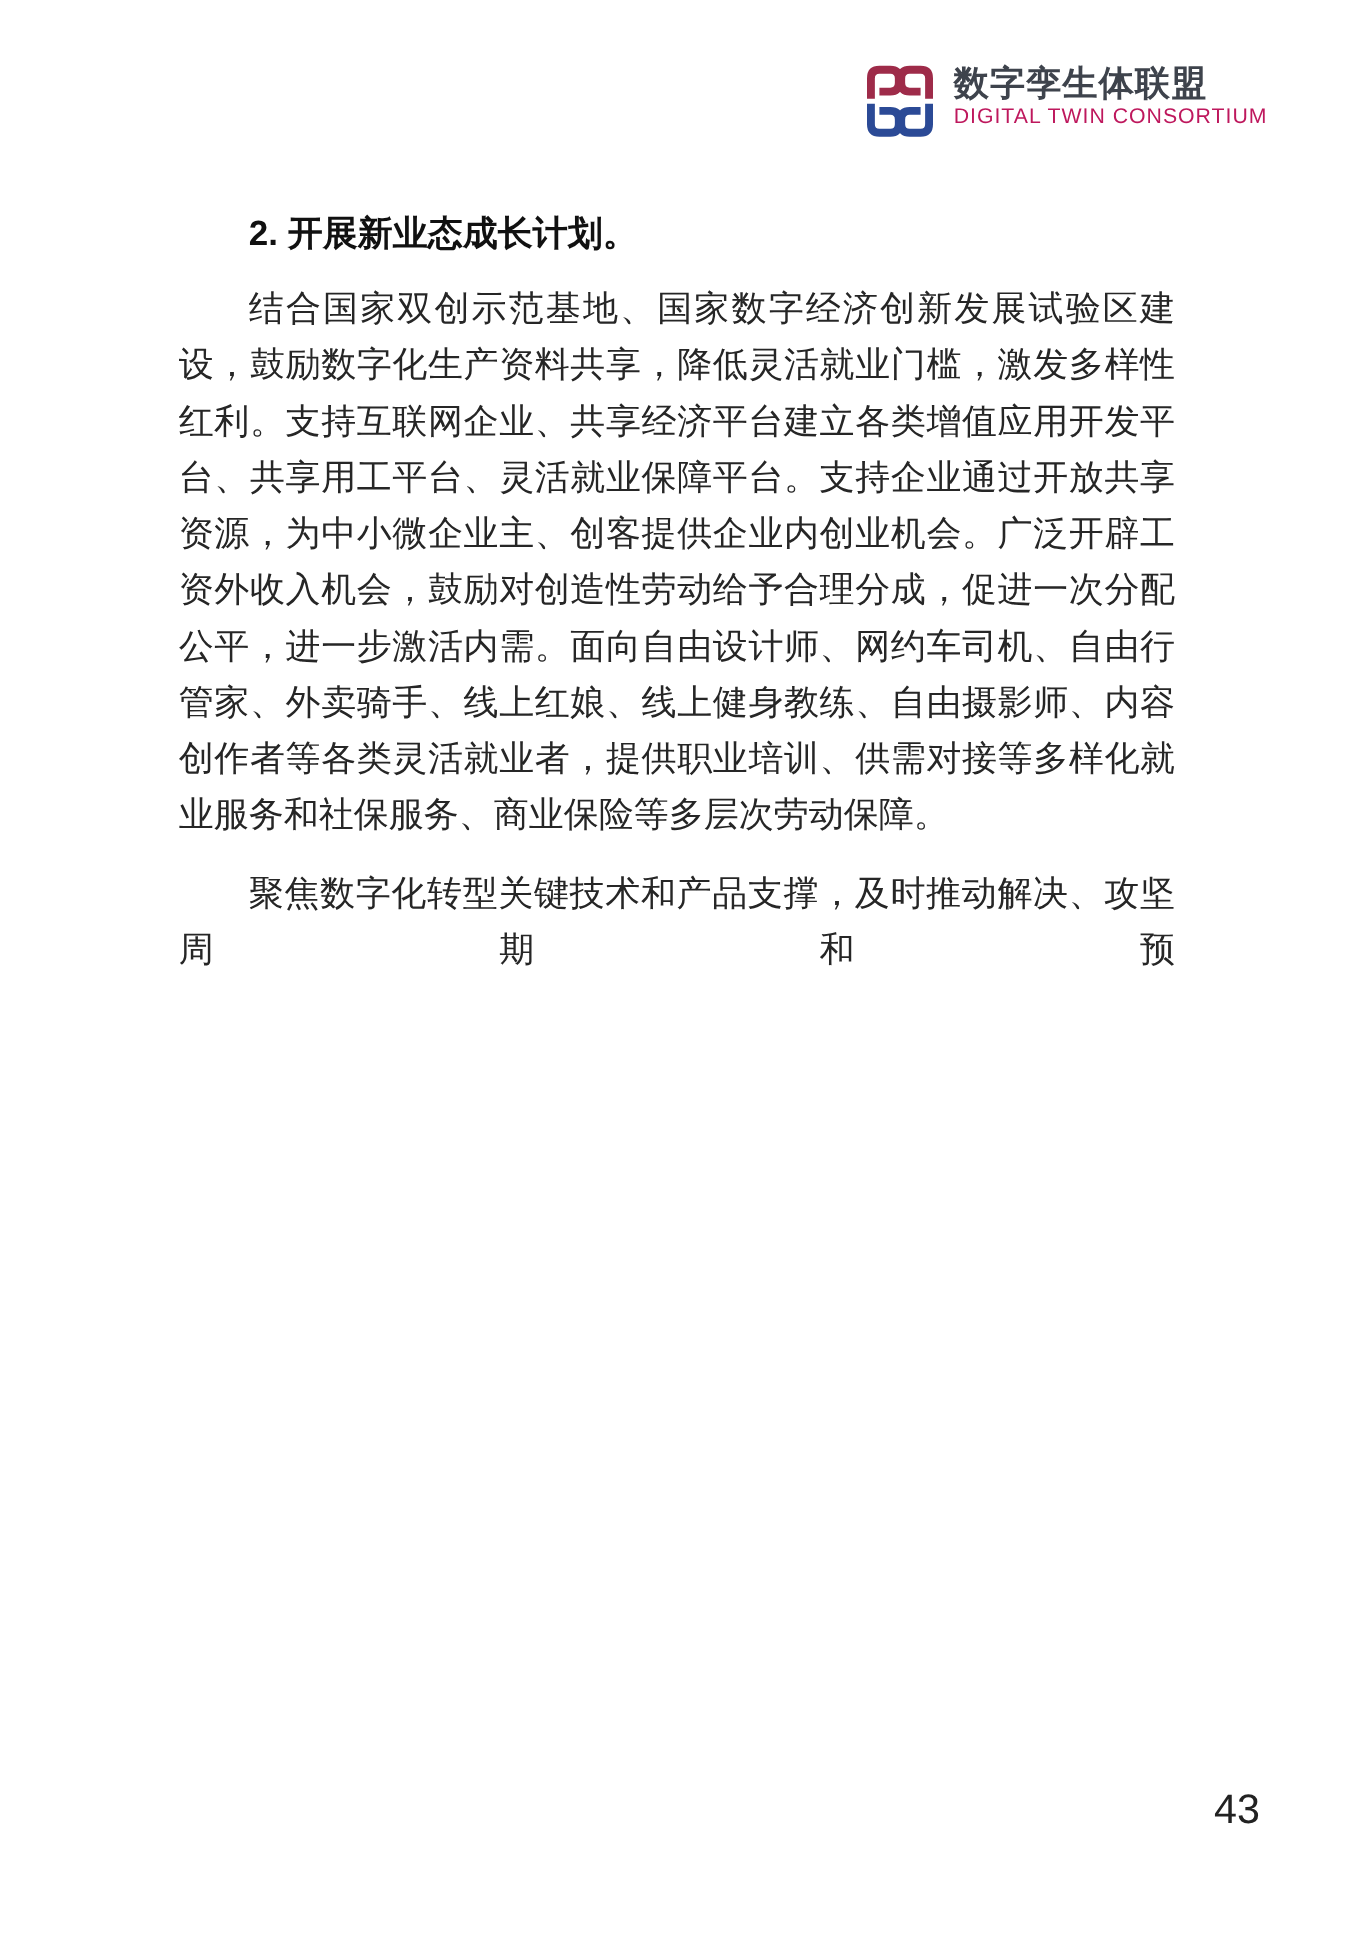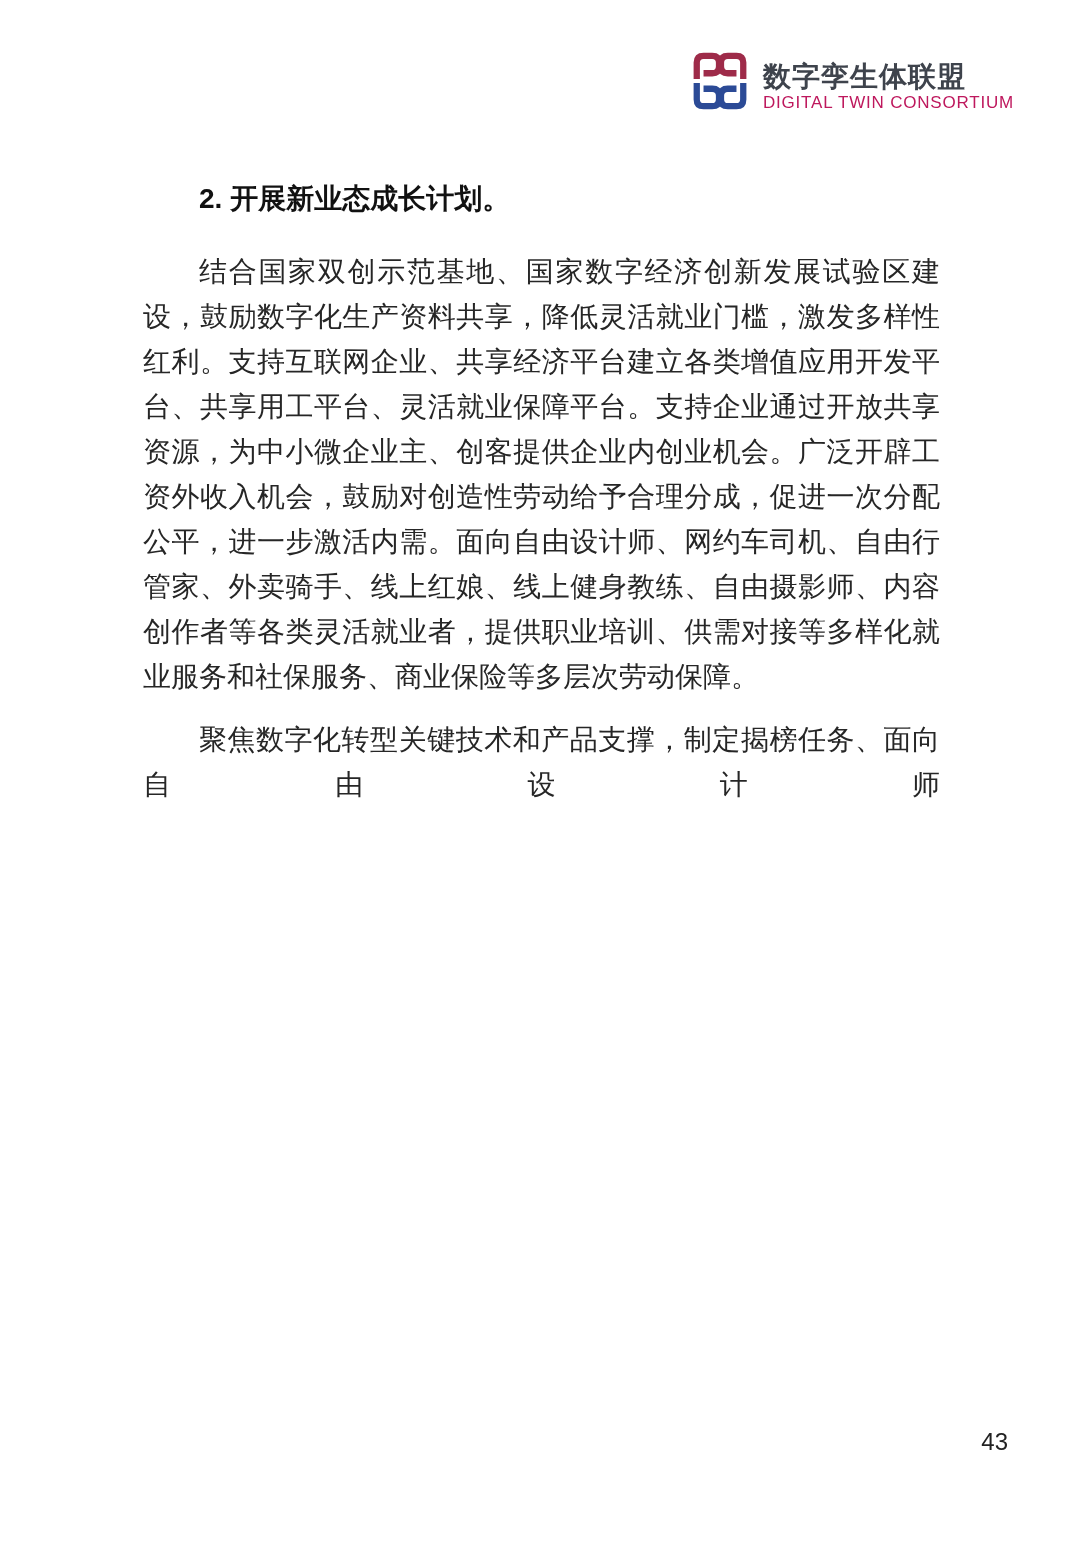--- a/index.html
+++ b/index.html
@@ -17,21 +17,21 @@
     font-family: "Liberation Serif", "DejaVu Serif", serif;
     color: #262626;
   }
 
   
   .logo {
     position: absolute;
     top: 50px;
     right: 66px;
     display: flex;
-    align-items: flex-end;
+    align-items: flex-start;
     gap: 12px;
   }
   .logo-mark {
     width: 62px;
     height: 62px;
     flex: 0 0 auto;
   }
   .logo-text {
     display: flex;
     flex-direction: column;
@@ -69,36 +69,36 @@
     line-height: 45px;
     text-align: justify;
     text-align-last: left;
     text-indent: 2em;
     color: #262626;
   }
   .para.fill {
     text-align-last: justify;
   }
   .heading {
-    margin: 28px 0;
+    margin: 16px 0;
     padding-left: 2em;
     font-family: "Liberation Sans", "DejaVu Sans", sans-serif;
     font-size: 28px;
     font-weight: 700;
     line-height: 45px;
     color: #111111;
   }
 
   
   .page-number {
     position: absolute;
     top: 1428px;
     right: 72px;
     font-family: "Liberation Sans", "DejaVu Sans", sans-serif;
-    font-size: 24px;
+    font-size: 33px;
     font-weight: 500;
     color: #222222;
   }
 </style>
 </head>
 <body>
 
 <div class="page">
 
   <div class="logo">
@@ -118,18 +118,18 @@
     </svg>
     <div class="logo-text">
       <span class="logo-cn">数字孪生体联盟</span>
       <span class="logo-en">DIGITAL TWIN CONSORTIUM</span>
     </div>
   </div>
 
   <div class="doc">
     <p class="heading">2. 开展新业态成长计划。</p>
     <p class="para">结合国家双创示范基地、国家数字经济创新发展试验区建设，鼓励数字化生产资料共享，降低灵活就业门槛，激发多样性红利。支持互联网企业、共享经济平台建立各类增值应用开发平台、共享用工平台、灵活就业保障平台。支持企业通过开放共享资源，为中小微企业主、创客提供企业内创业机会。广泛开辟工资外收入机会，鼓励对创造性劳动给予合理分成，促进一次分配公平，进一步激活内需。面向自由设计师、网约车司机、自由行管家、外卖骑手、线上红娘、线上健身教练、自由摄影师、内容创作者等各类灵活就业者，提供职业培训、供需对接等多样化就业服务和社保服务、商业保险等多层次劳动保障。</p>
-    <p class="para fill">聚焦数字化转型关键技术和产品支撑，制定揭榜任务、面向自由设计师</p>
+    <p class="para fill">聚焦数字化转型关键技术和产品支撑，及时推动解决、攻坚周期和预</p>
   </div>
 
   <div class="page-number">43</div>
 
 </div>
 
 </body></html>

